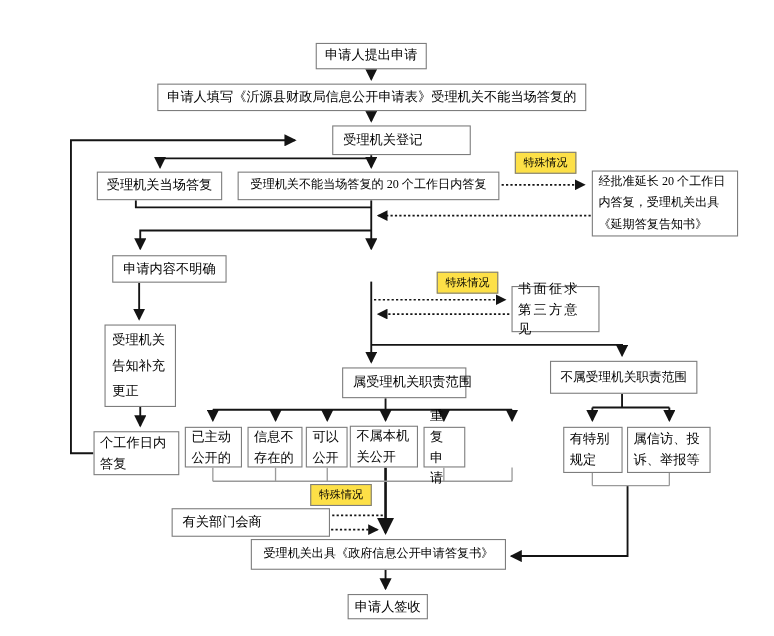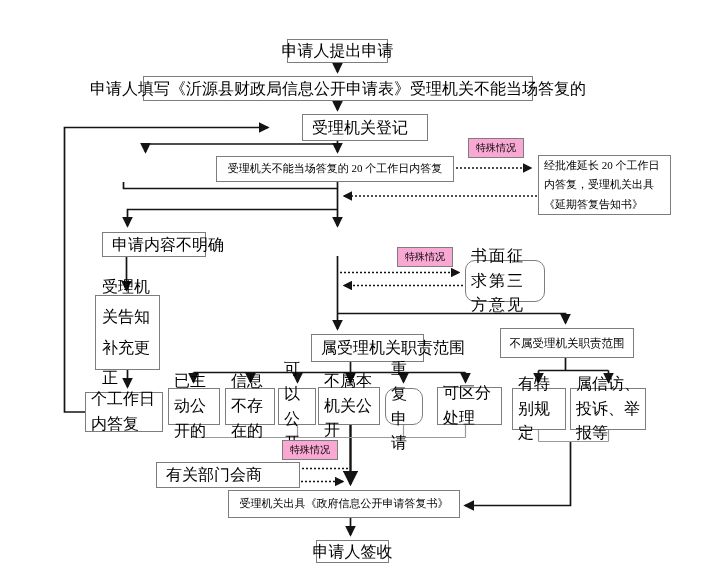--- a/index.html
+++ b/index.html
@@ -4,33 +4,33 @@
 <style>
   html,body{margin:0;padding:0;background:#ffffff;}
   .canvas{
     position:relative;width:704px;height:578px;background:#ffffff;
     font-family:"Liberation Serif","DejaVu Serif",serif;color:#000;
     overflow:hidden;
   }
   .connectors{position:absolute;left:0;top:0;}
   .node{
     position:absolute;box-sizing:border-box;background:#fff;
-    border:1px solid #7d7d7d;font-size:16px;line-height:1.45;
+    border:1px solid #7d7d7d;font-size:12px;line-height:1.45;
     display:flex;align-items:center;color:#000;
   }
   .c{justify-content:center;text-align:center;white-space:nowrap;}
   .l{padding-left:9px;padding-right:3px;white-space:nowrap;margin-left:28px;}
   .wrap{white-space:normal;padding:2px 4px;}
   .tall{line-height:1.9;padding:2px 6px;}
   .mid{line-height:1.55;padding:12px 5px;}
   .f11{font-size:11px;}
   .f115{font-size:11.5px;}
-  .sp{letter-spacing:2px;border-radius:10px;}
+  .sp{letter-spacing:2px;}
   .slabel{
-    position:absolute;box-sizing:border-box;background:#f9a8d4;
+    position:absolute;box-sizing:border-box;background:#fde047;
     border:1px solid #7d7d7d;font-size:10px;display:flex;
     align-items:center;justify-content:center;white-space:nowrap;
   }
 </style>
 </head>
 <body>
 
 <div class="canvas">
 
   <svg class="connectors" width="704" height="578" viewBox="0 0 704 578">
@@ -91,20 +91,21 @@
       <line x1="277" y1="481.5" x2="343" y2="481.5" marker-end="url(#arr)"></line>
     </g>
   </svg>
 
   <div class="node c" style="left:287px;top:39px;width:101px;height:24px">申请人提出申请</div>
 
   <div class="node c" style="left:143px;top:76px;width:390px;height:25px">申请人填写《沂源县财政局信息公开申请表》受理机关不能当场答复的</div>
 
   <div class="node l" style="left:274px;top:114px;width:126px;height:27px">受理机关登记</div>
 
+  <div class="node c" style="left:88px;top:156px;width:114px;height:26px">受理机关当场答复</div>
 
   <div class="node c f11" style="left:216px;top:156px;width:238px;height:26px">受理机关不能当场答复的 20 个工作日内答复</div>
 
   <div class="slabel" style="left:468px;top:138px;width:56px;height:20px">特殊情况</div>
 
   <div class="node wrap mid f11" style="left:538px;top:155px;width:133px;height:60px;line-height:1.75">经批准延长 20 个工作日内答复，受理机关出具《延期答复告知书》</div>
 
   <div class="node l" style="left:74px;top:232px;width:104px;height:25px">申请内容不明确</div>
 
 
@@ -123,21 +124,20 @@
   <div class="node wrap mid" style="left:168px;top:388px;width:52px;height:37px">已主动公开的</div>
 
   <div class="node wrap mid" style="left:225px;top:388px;width:50px;height:37px">信息不存在的</div>
 
   <div class="node wrap mid" style="left:278px;top:388px;width:38px;height:37px">可以公开</div>
 
   <div class="node wrap mid" style="left:318px;top:387px;width:62px;height:38px">不属本机关公开</div>
 
   <div class="node wrap mid sp" style="left:385px;top:388px;width:38px;height:37px">重复申请</div>
 
-  <div class="node wrap mid" style="left:437px;top:387px;width:65px;height:38px">可区分处理</div>
 
   <div class="node wrap mid" style="left:512px;top:388px;width:54px;height:42px">有特别规定</div>
 
   <div class="node wrap mid" style="left:570px;top:388px;width:76px;height:42px">属信访、投诉、举报等</div>
 
   <div class="slabel" style="left:282px;top:440px;width:56px;height:20px">特殊情况</div>
 
   <div class="node l" style="left:128px;top:462px;width:144px;height:26px">有关部门会商</div>
 
   <div class="node c f11" style="left:228px;top:490px;width:232px;height:28px">受理机关出具《政府信息公开申请答复书》</div>

